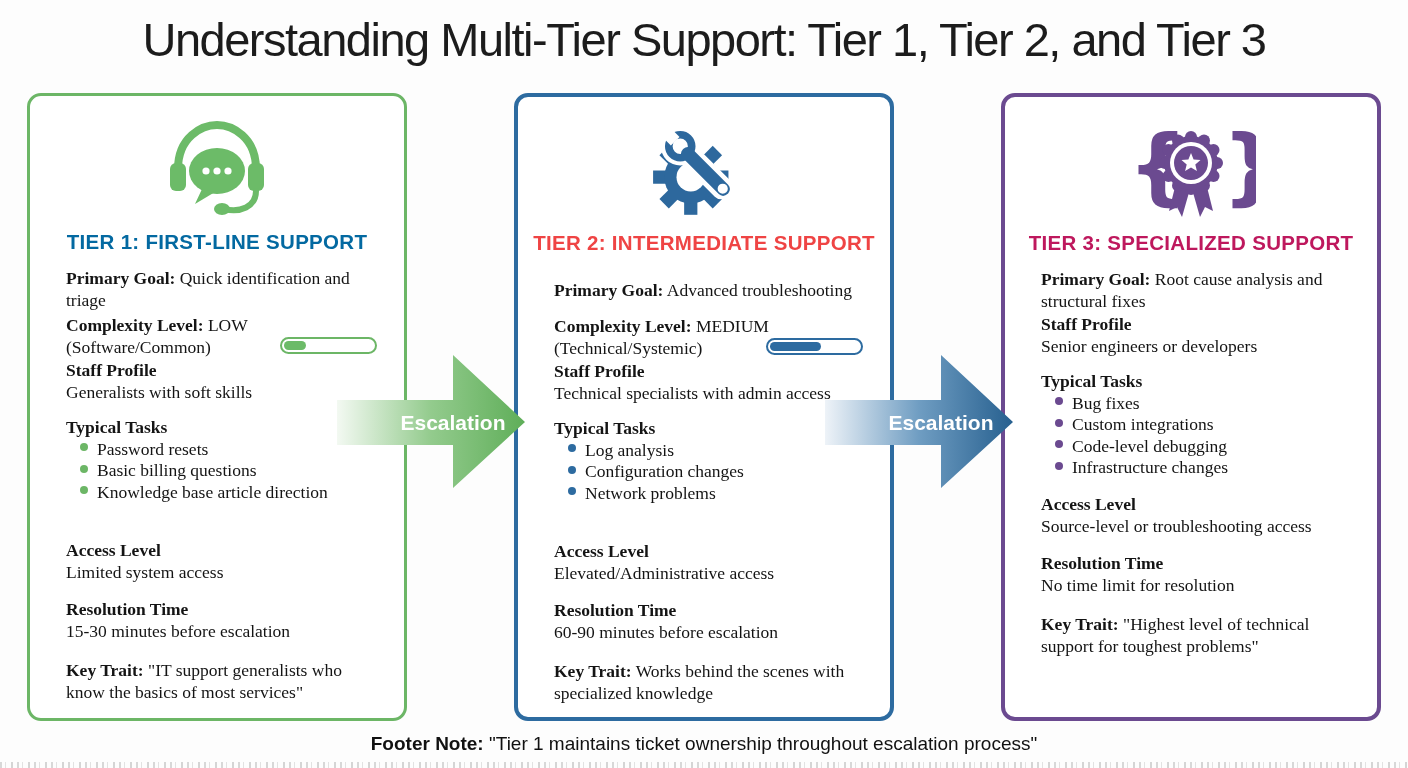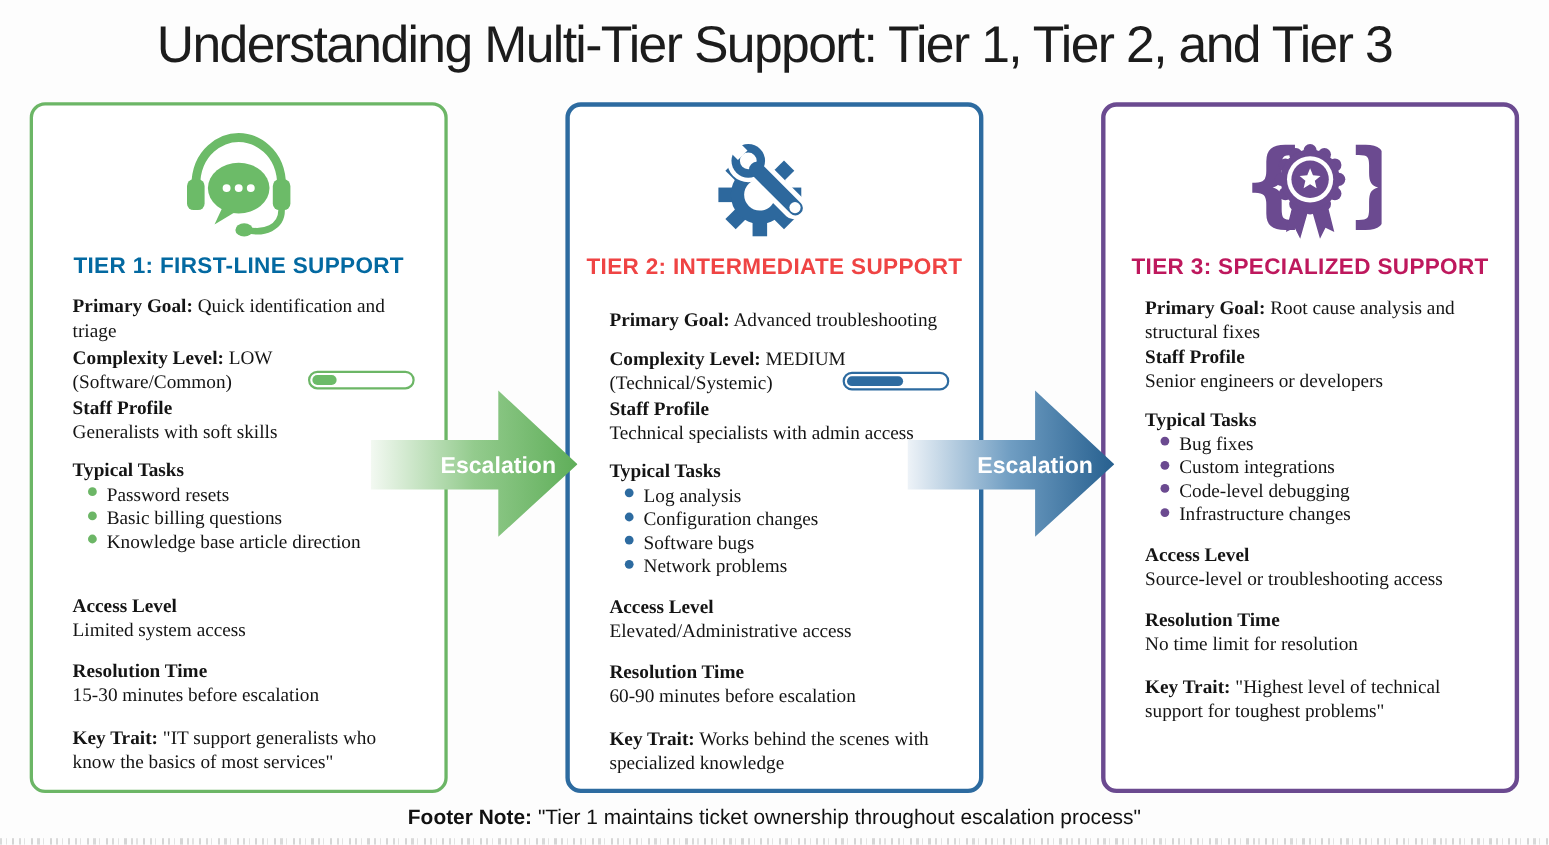--- a/index.html
+++ b/index.html
@@ -174,24 +174,20 @@
     <div class="sec-tasks">
       <p><b>Typical Tasks</b></p>
       <ul class="tasks-list">
         <li>
             <span class="dot"></span>
             <span>Log analysis</span>
           </li>
         <li>
             <span class="dot"></span>
             <span>Configuration changes</span>
-          </li>
-        <li>
-            <span class="dot"></span>
-            <span>Software bugs</span>
           </li>
         <li>
             <span class="dot"></span>
             <span>Network problems</span>
           </li>
       </ul>
     </div>
     <div class="sec-access">
       <p><b>Access Level</b><br><span>Elevated/Administrative access</span></p>
     </div>

